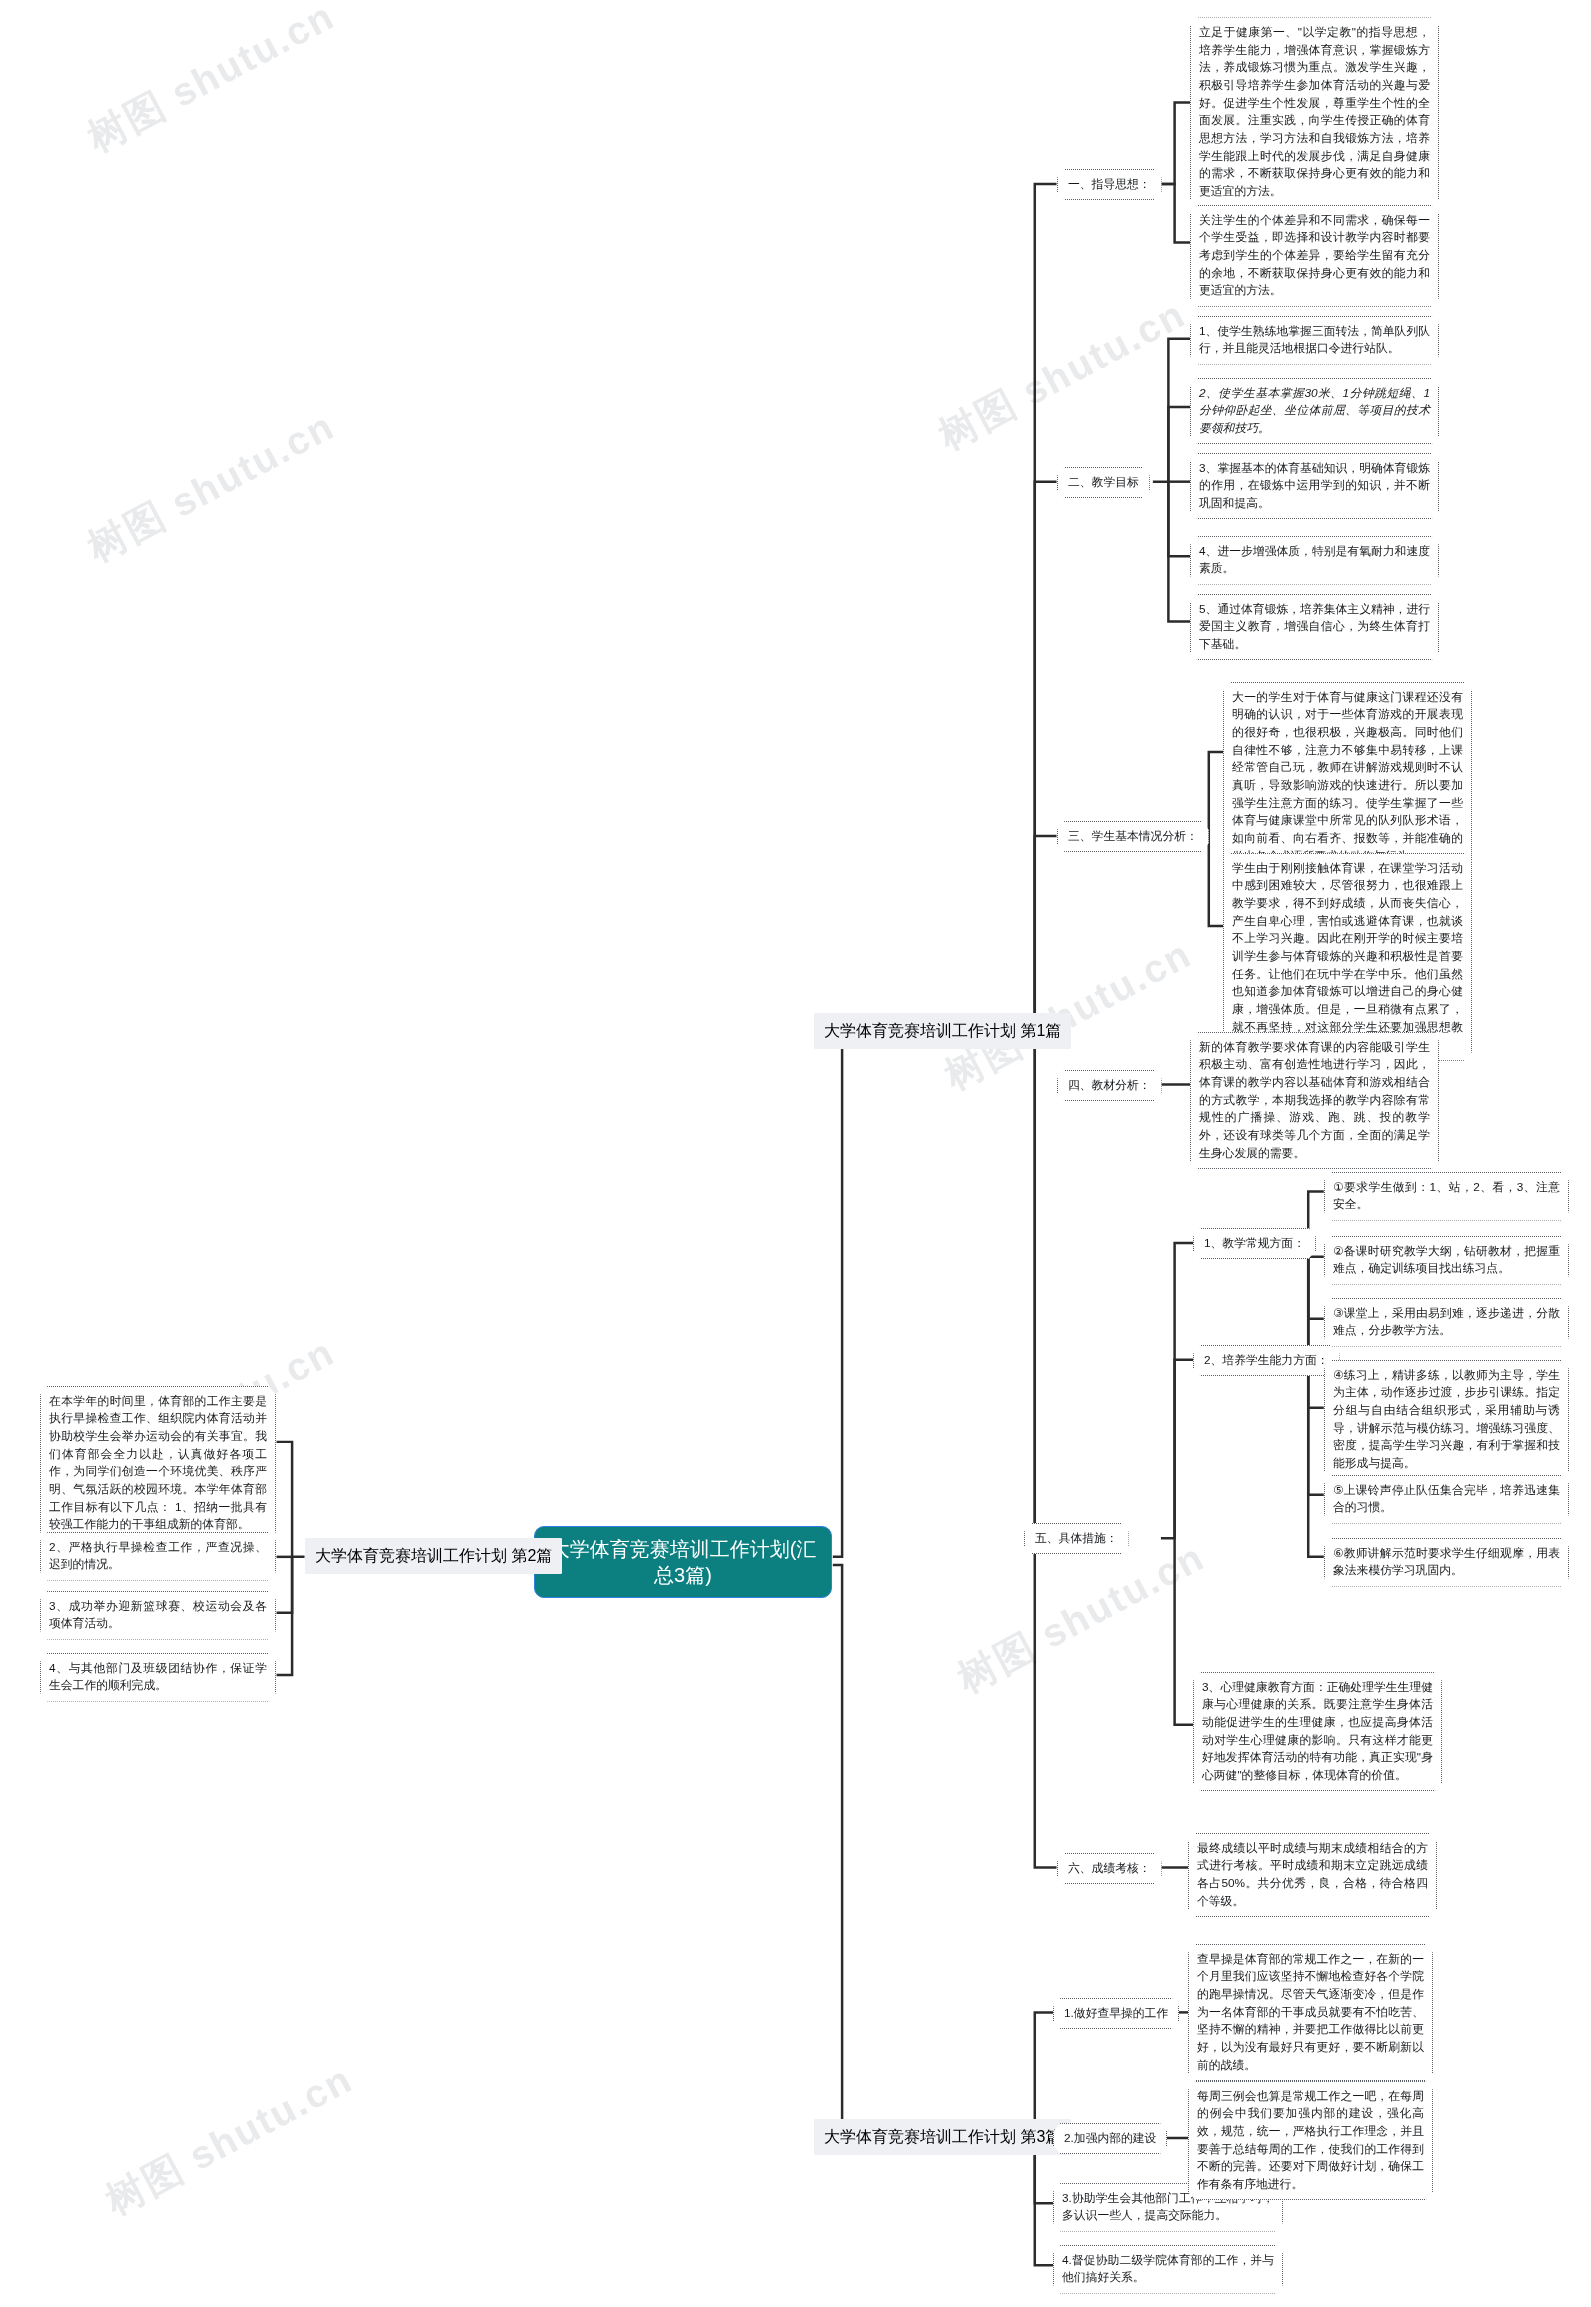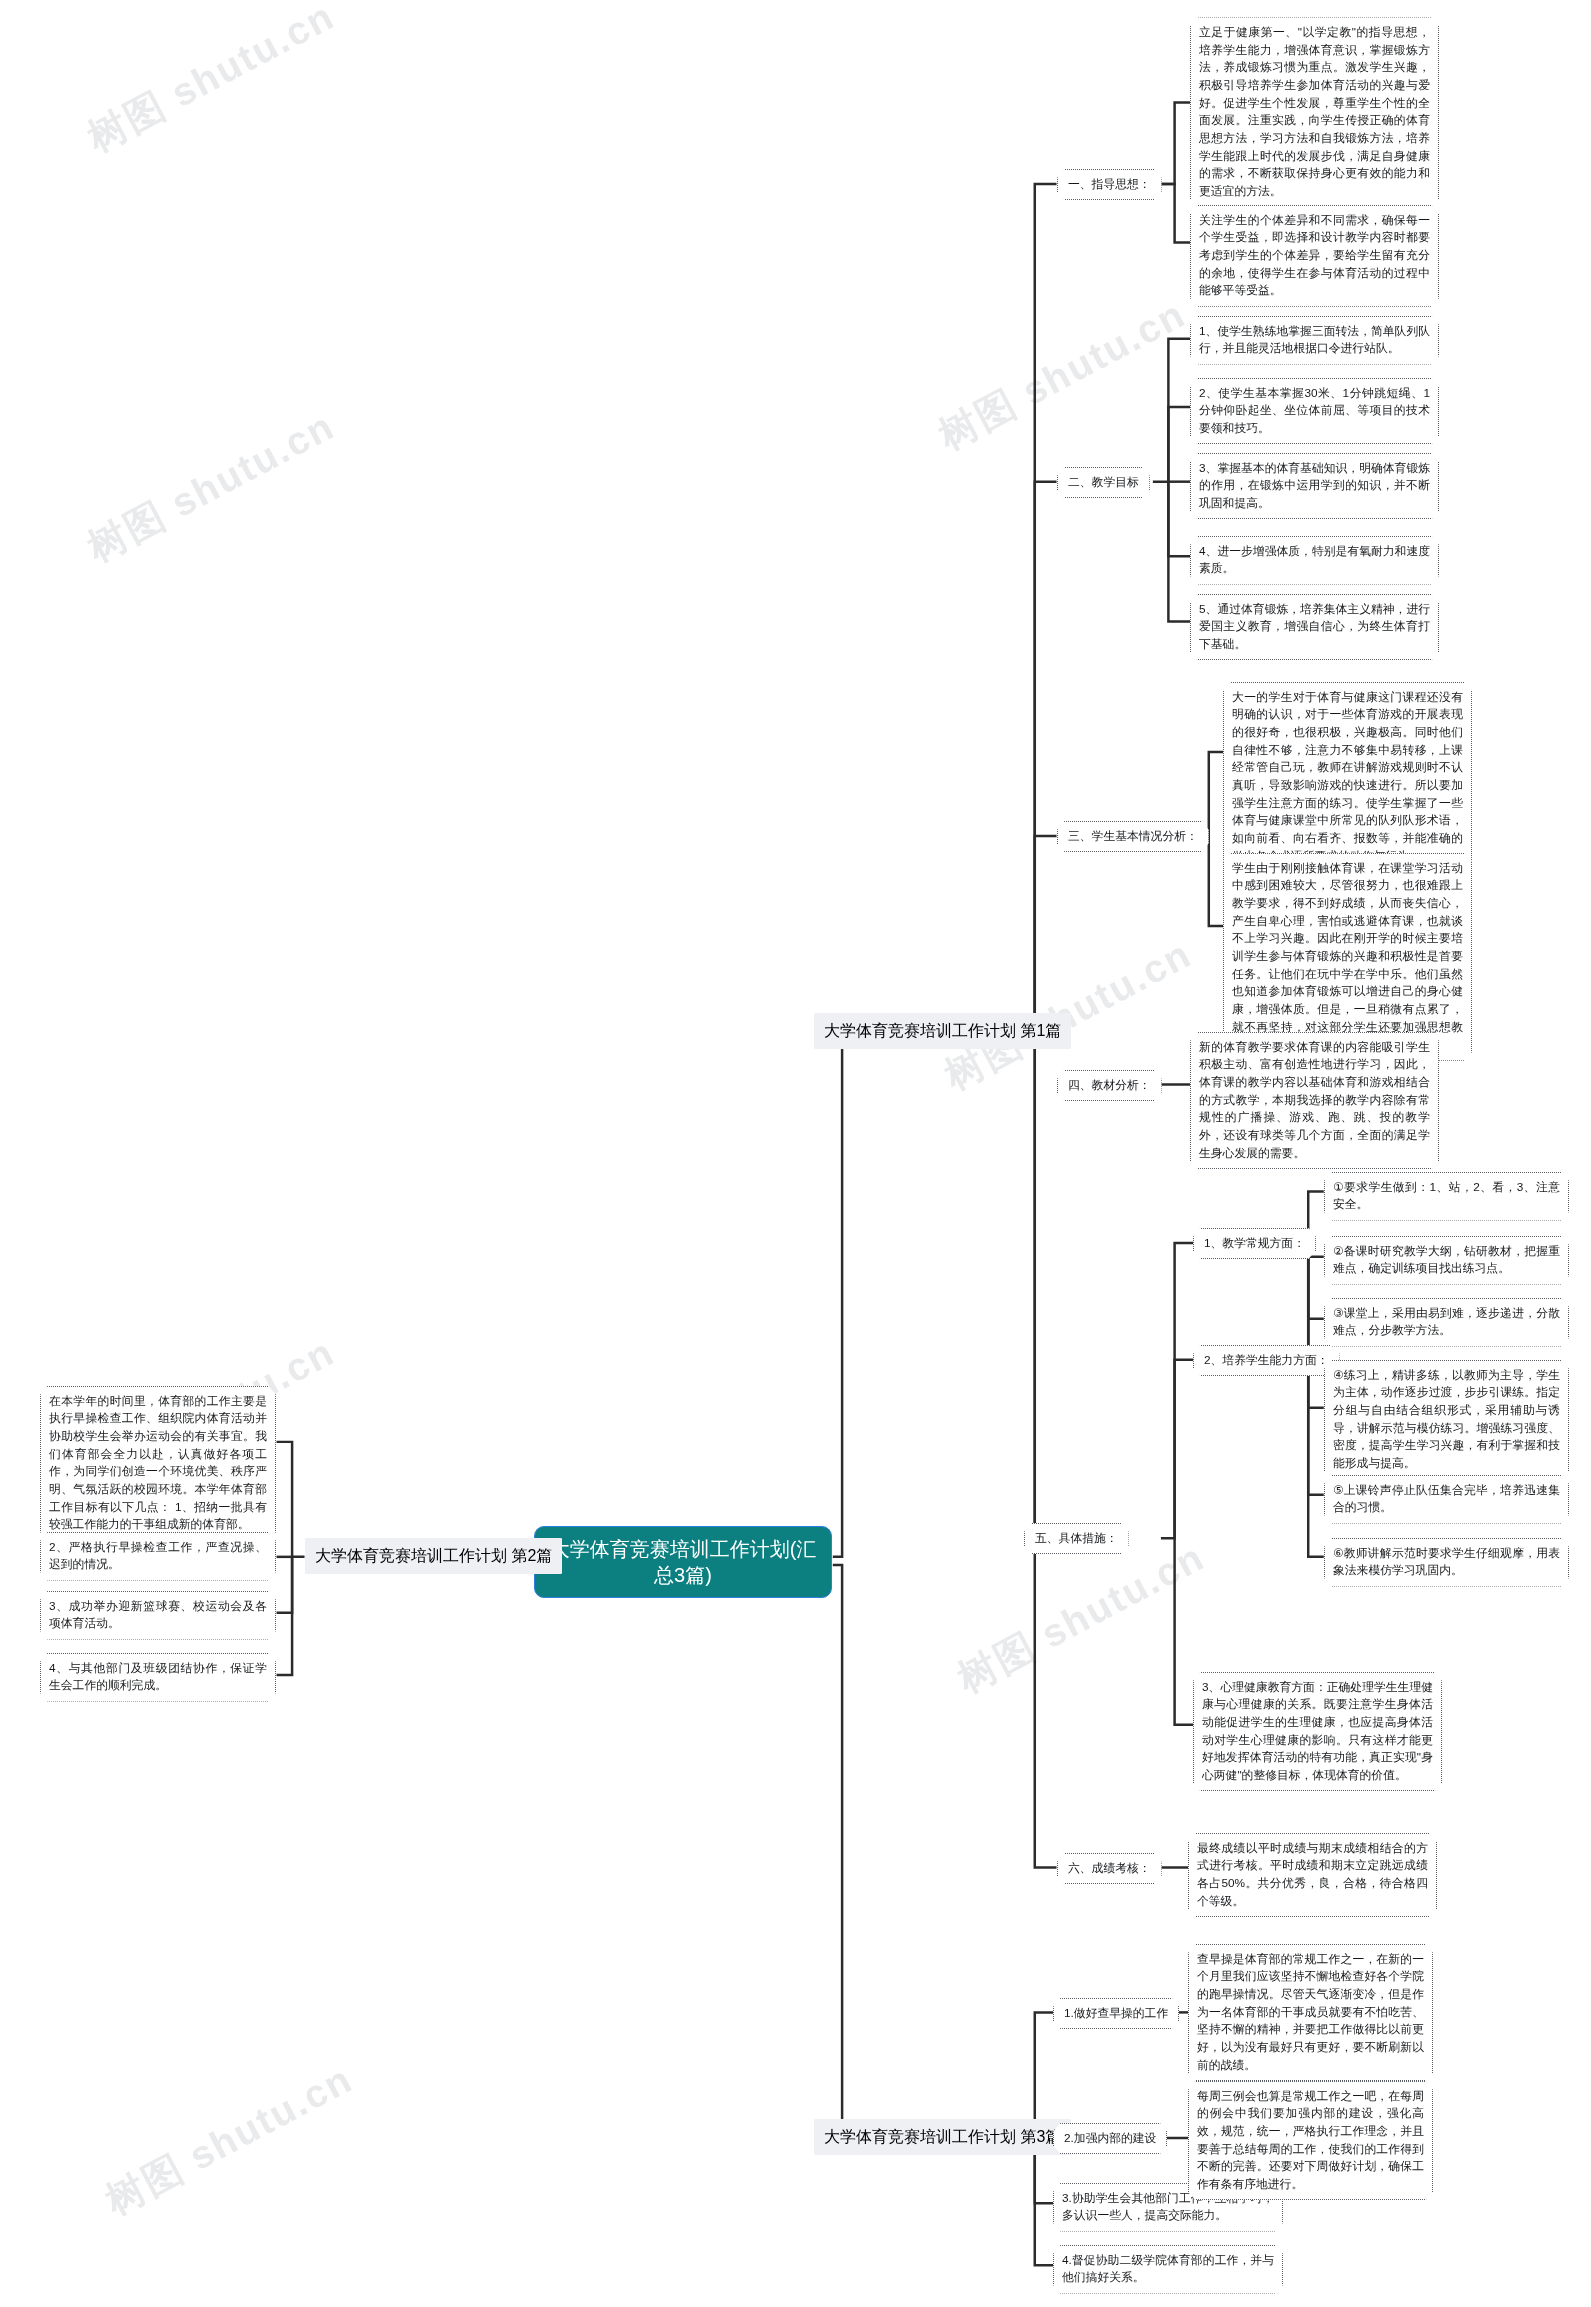--- a/index.html
+++ b/index.html
@@ -153,27 +153,27 @@
     <span>五、具体措施：</span>
   </div>
   <div class="node branch" style="left:1057px;top:1853px;">
     <span>六、成绩考核：</span>
   </div>
 
   <div class="node leaf" style="left:1190px;top:17.4px;width:249px;">
     <span class="leaf-inner">立足于健康第一、"以学定教"的指导思想，培养学生能力，增强体育意识，掌握锻炼方法，养成锻炼习惯为重点。激发学生兴趣，积极引导培养学生参加体育活动的兴趣与爱好。促进学生个性发展，尊重学生个性的全面发展。注重实践，向学生传授正确的体育思想方法，学习方法和自我锻炼方法，培养学生能跟上时代的发展步伐，满足自身健康的需求，不断获取保持身心更有效的能力和更适宜的方法。</span>
   </div>
   <div class="node leaf" style="left:1190px;top:205px;width:249px;">
-    <span class="leaf-inner">关注学生的个体差异和不同需求，确保每一个学生受益，即选择和设计教学内容时都要考虑到学生的个体差异，要给学生留有充分的余地，使得学生在参与体育活动的过程中能够平等受益。</span>
+    <span class="leaf-inner">关注学生的个体差异和不同需求，确保每一个学生受益，即选择和设计教学内容时都要考虑到学生的个体差异，要给学生留有充分的余地，不断获取保持身心更有效的能力和更适宜的方法。</span>
   </div>
 
   <div class="node leaf" style="left:1190px;top:316px;width:249px;">
     <span class="leaf-inner">1、使学生熟练地掌握三面转法，简单队列队行，并且能灵活地根据口令进行站队。</span>
   </div>
-  <div class="node leaf" style="left:1190px;top:378px;width:249px;">
+  <div class="node leaf" style="left:1190px;top:378px;width:249px;font-style:italic;">
     <span class="leaf-inner">2、使学生基本掌握30米、1分钟跳短绳、1分钟仰卧起坐、坐位体前屈、等项目的技术要领和技巧。</span>
   </div>
   <div class="node leaf" style="left:1190px;top:453px;width:249px;">
     <span class="leaf-inner">3、掌握基本的体育基础知识，明确体育锻炼的作用，在锻炼中运用学到的知识，并不断巩固和提高。</span>
   </div>
   <div class="node leaf" style="left:1190px;top:536px;width:249px;">
     <span class="leaf-inner">4、进一步增强体质，特别是有氧耐力和速度素质。</span>
   </div>
   <div class="node leaf" style="left:1190px;top:594px;width:249px;">
     <span class="leaf-inner">5、通过体育锻炼，培养集体主义精神，进行爱国主义教育，增强自信心，为终生体育打下基础。</span>

